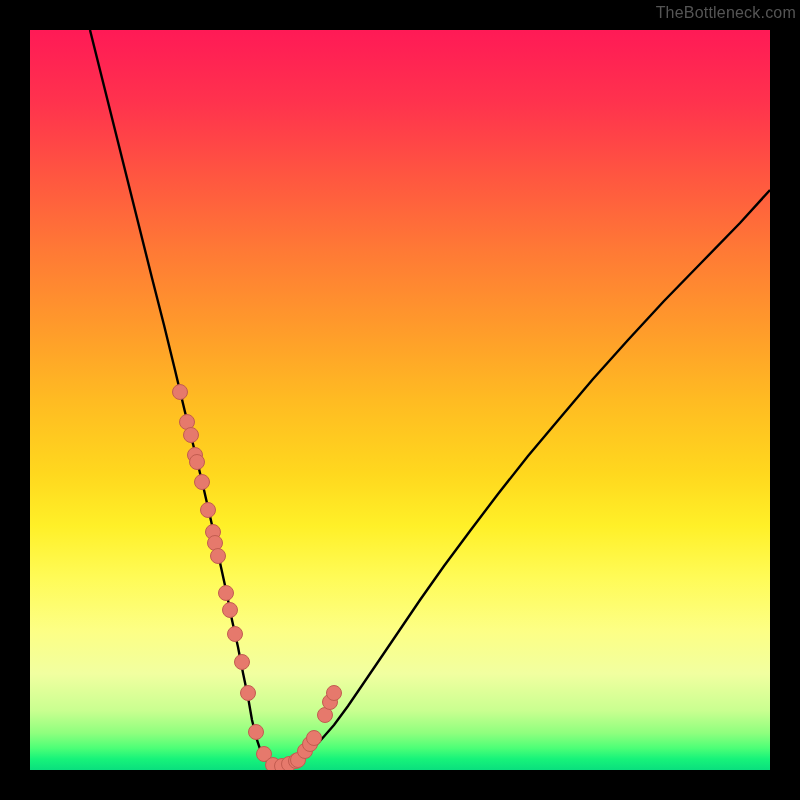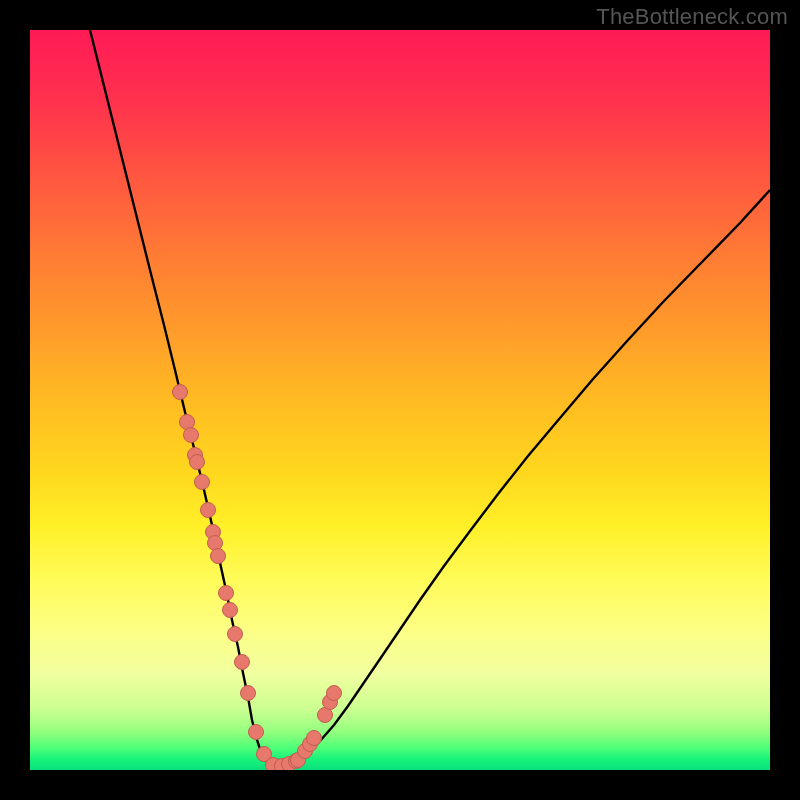--- a/index.html
+++ b/index.html
@@ -54,23 +54,23 @@
   .curve-svg {
     position: absolute;
     left: 0;
     top: 0;
     width: 740px;
     height: 740px;
   }
   .watermark {
     position: absolute;
     top: 4px;
-    right: 12px;
+    right: 4px;
     color: #555;
-    font-size: 22px;
+    font-size: 16px;
     font-weight: 500;
     letter-spacing: 0.2px;
   }
   .marker {
     fill: #e6796c;
     stroke: #c25c50;
     stroke-width: 1;
   }
 </style>
 </head>

